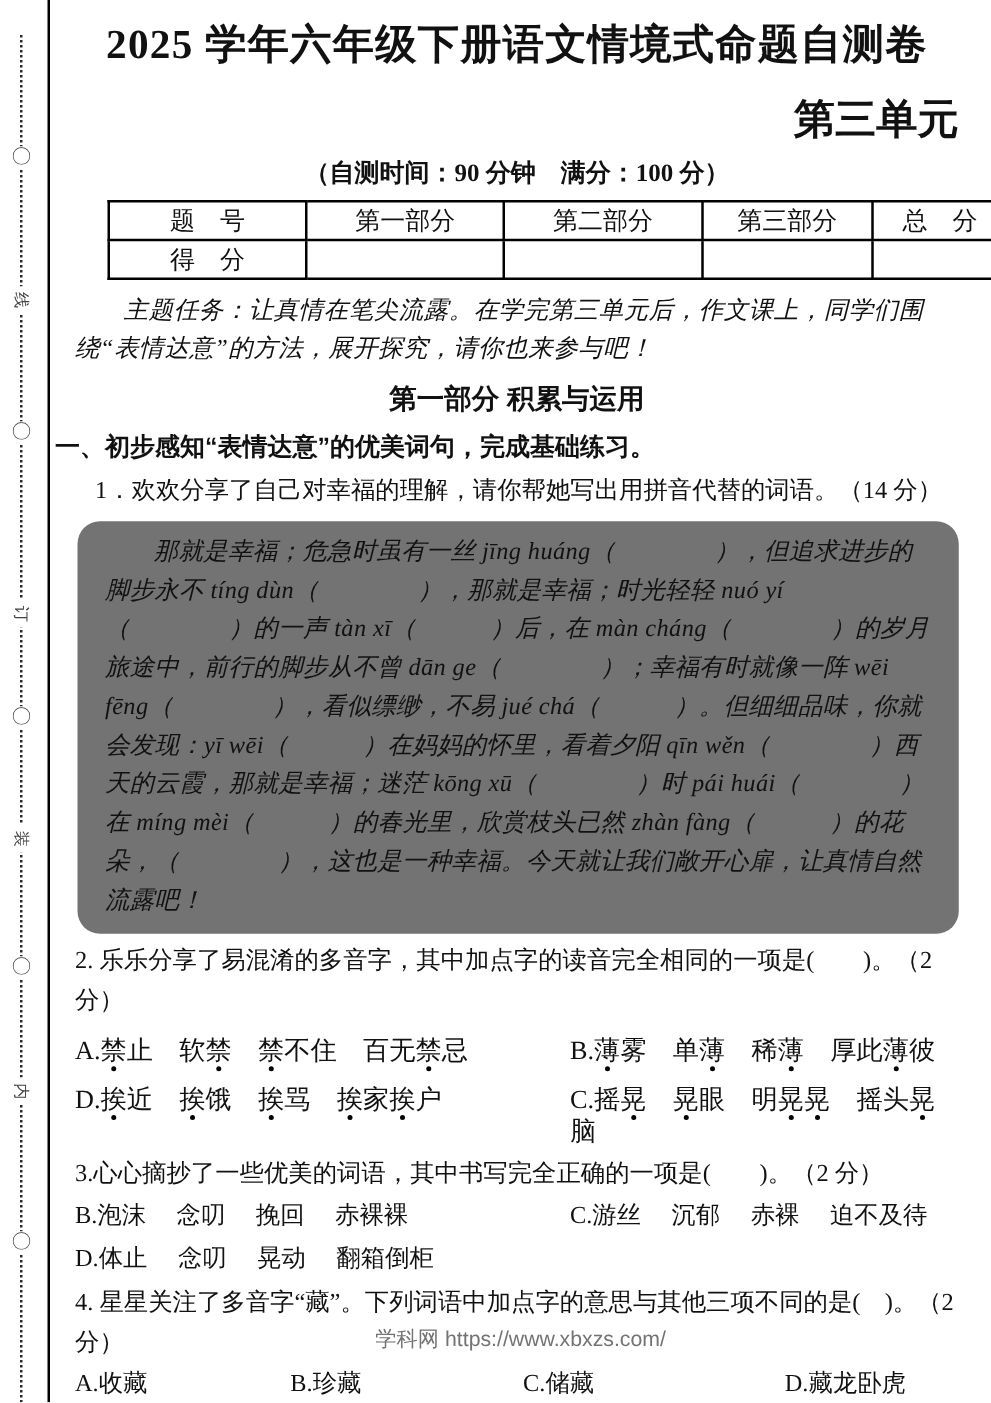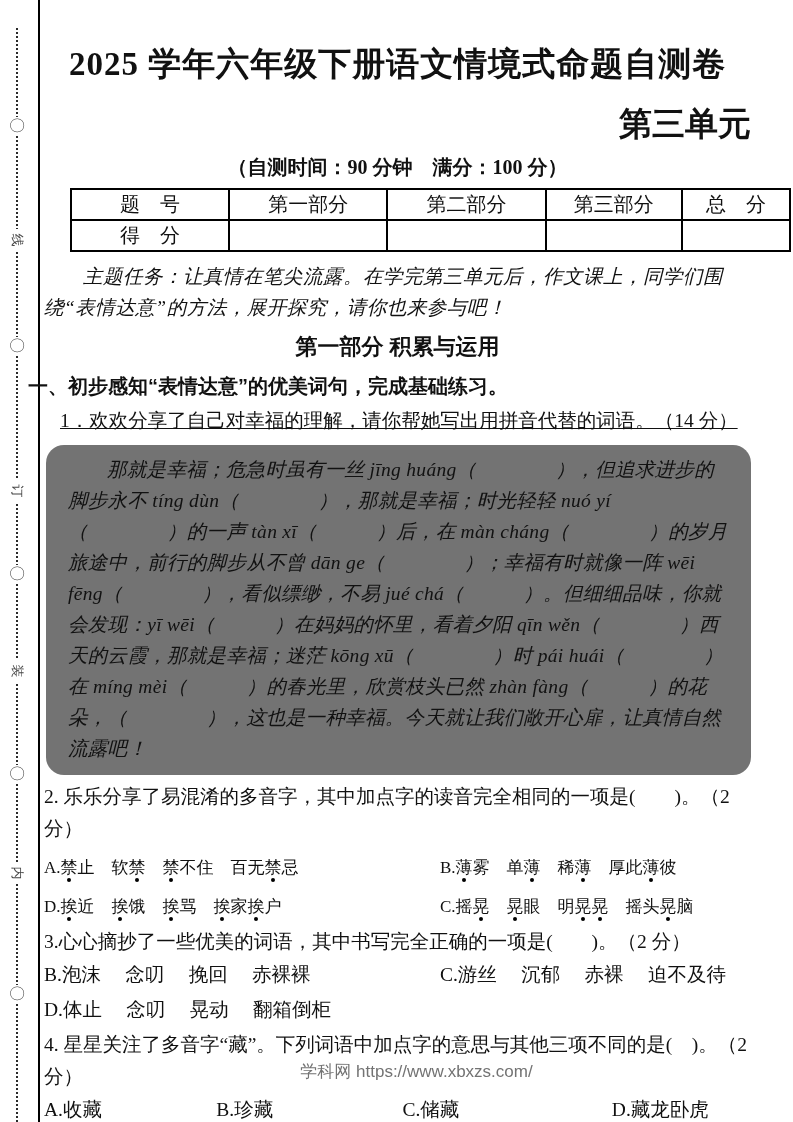--- a/index.html
+++ b/index.html
@@ -8,21 +8,21 @@
   
   .dotted-line{position:absolute;left:16px;top:28px;height:1094px;width:0;
                border-left:2px dotted #2a2a2a;}
   .b-item{position:absolute;left:6px;width:22px;text-align:center;background:#fff;
           font-size:14px;line-height:18px;color:#333;}
   .b-circle{font-size:16px;}
   .b-char{transform:rotate(90deg);font-size:13px;color:#444;}
   .border-line{position:absolute;left:38px;top:0;height:1122px;width:0;
                border-left:2px solid #000;}
   
-  .content{position:absolute;left:24px;top:0;width:753px;padding:44px 26px 0 20px;
+  .content{position:absolute;left:40px;top:0;width:753px;padding:16px 26px 0 20px;
            box-sizing:border-box;}
   .title{font-size:33px;font-weight:700;text-align:center;letter-spacing:1px;line-height:40px;}
   .subtitle{font-size:33px;font-weight:700;text-align:right;margin-top:20px;line-height:40px;}
   .meta{font-size:20px;text-align:center;margin-top:10px;line-height:26px;font-weight:bold;}
   
   .score-table{border-collapse:collapse;margin:8px 0 0 26px;width:721px;table-layout:fixed;}
   .score-table td{border:2px solid #000;height:29px;text-align:center;
                   font-size:20px;padding:0;}
   .score-table col:nth-child(1){width:22%;}
   .score-table col:nth-child(2){width:22%;}
@@ -30,28 +30,28 @@
   .score-table col:nth-child(4){width:19%;}
   .score-table col:nth-child(5){width:15%;}
   
   .intro{font-size:19.5px;line-height:31px;margin-top:9px;text-indent:2em;
          font-style:italic;letter-spacing:0.5px;}
   .part-title{font-family:"Liberation Sans","DejaVu Sans",sans-serif;font-weight:700;
               font-size:22px;text-align:center;margin-top:9px;line-height:30px;}
   .sec-heading{font-family:"Liberation Sans","DejaVu Sans",sans-serif;font-weight:700;
                font-size:20px;margin:9px 0 0 -16px;line-height:30px;}
   .q-stem{font-size:19.5px;line-height:32px;margin-top:6px;}
-  .q1-stem{padding-left:16px;margin-top:4px;text-decoration:underline;}
+  .q1-stem{padding-left:16px;margin-top:4px;}
   
   .passage{background:#737373;border-radius:18px;margin:8px 0 0 2px;padding:9px 22px 11px;
            font-size:19.5px;line-height:31px;text-indent:2em;font-style:italic;
            letter-spacing:0.3px;}
   
   .opts-2col{display:grid;grid-template-columns:56% 44%;row-gap:13px;
-             font-size:17px;margin-top:10px;line-height:26px;}
+             font-size:21px;margin-top:10px;line-height:26px;}
   .opts-2col-q3{display:grid;grid-template-columns:56% 44%;row-gap:9px;
              font-size:19.5px;margin-top:4px;line-height:26px;}
   .opts-4col{display:grid;grid-template-columns:1.35fr 1.5fr 1.75fr 1.5fr;
              font-size:19.5px;margin-top:4px;line-height:26px;gap:47px;}
   .em-dot{position:relative;}
   .em-dot::after{content:"";position:absolute;left:50%;margin-left:-2px;bottom:-5px;
                  width:4px;height:4px;border-radius:50%;background:#000;}
   
   .footer{position:absolute;left:40px;width:753px;top:1060px;text-align:center;
           color:#737373;font-size:17px;

